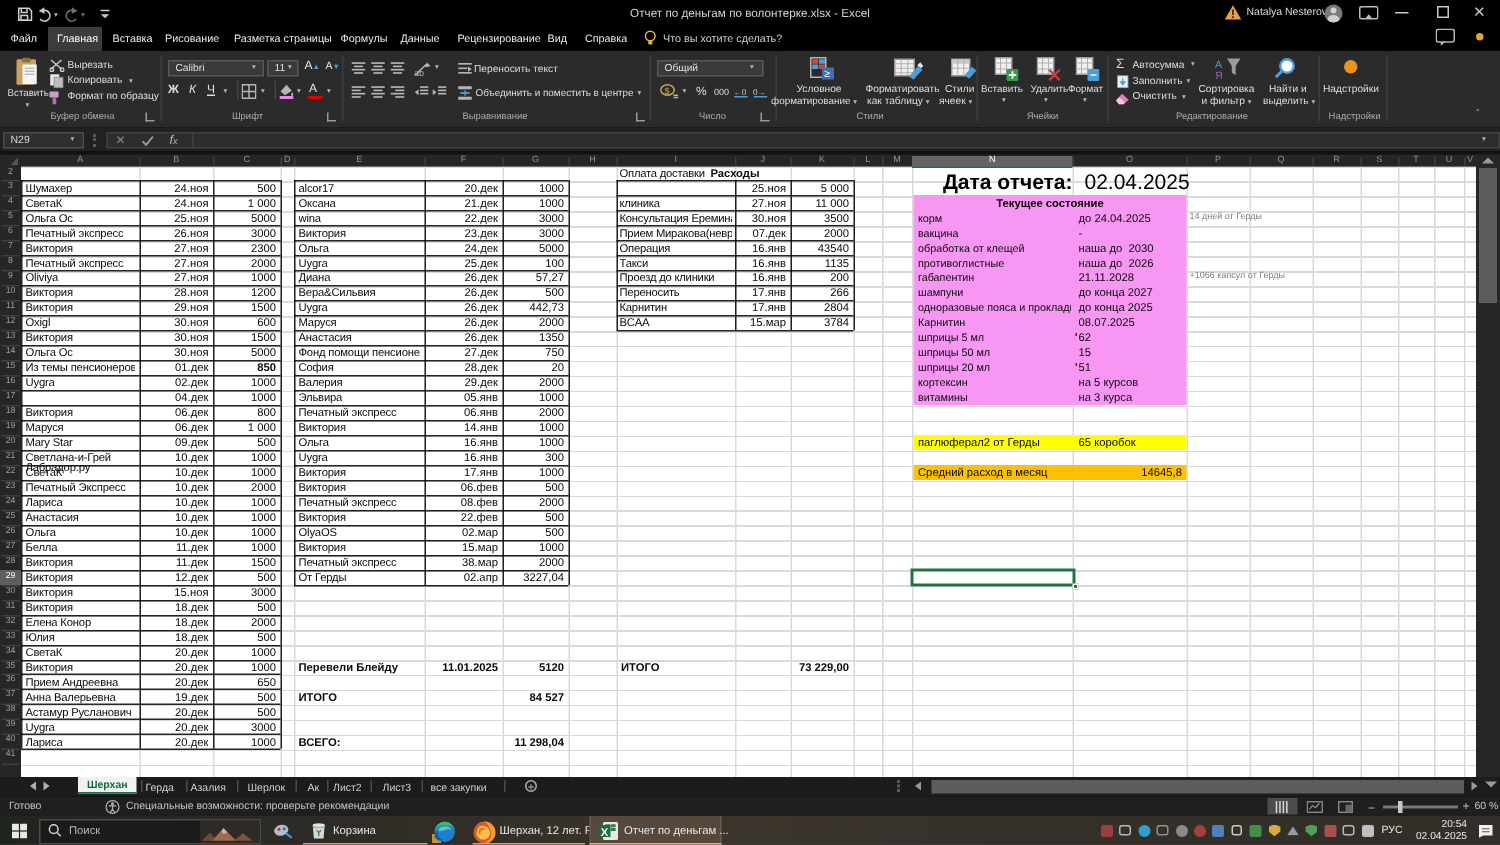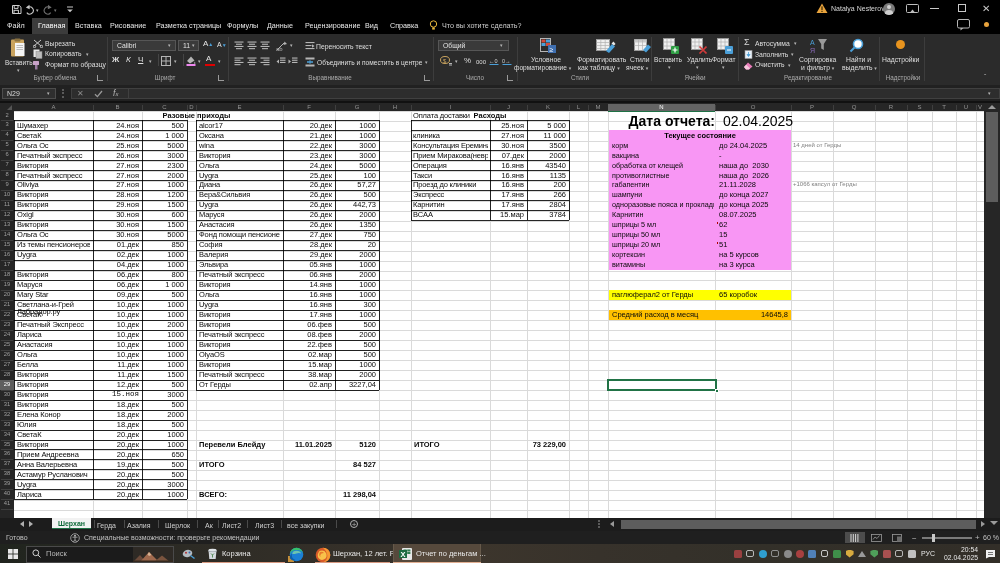--- a/index.html
+++ b/index.html
@@ -34,20 +34,21 @@
 <path d="M18.5 0.8 L14.8 3.4 L18.7 5.2 Z" fill="#c8c8c8"></path>
 <g fill="none" stroke="#6f6f6f" stroke-width="1.1">
 <path d="M38.3 3.2 a3.6 3.6 0 1 0 1.4 5.4"></path>
 </g>
 <path d="M37 0.8 L40.7 3.4 L36.8 5.2 Z" fill="#6f6f6f"></path>
 <path d="M56 3 h6" stroke="#c8c8c8" stroke-width="1"></path>
 <path d="M56.2 5.5 L59 8.2 L61.8 5.5 Z" fill="#c8c8c8"></path>
 </svg>
 <div class="carr" style="left:36px;top:8px;">▾</div>
 <div class="carr" style="left:54px;top:8px;color:#777;">▾</div>
+<div class="abs" style="left:0;top:4px;width:1000px;text-align:center;font-size:7.8px;color:#d4d4d4;">Отчет по деньгам по волонтерке.xlsx  -  Excel</div>
 <svg class="abs" style="left:816px;top:3px" width="12" height="11" viewBox="0 0 12 11">
       <path d="M6 0.5 L11.5 10 L0.5 10 Z" fill="#e8a33d"></path>
       <rect x="5.4" y="3.4" width="1.2" height="3.6" fill="#3a2a00"></rect>
       <rect x="5.4" y="7.8" width="1.2" height="1.2" fill="#3a2a00"></rect>
     </svg>
 <div class="abs" style="left:831px;top:4.5px;font-size:7px;color:#d8d8d8;">Natalya Nesterova</div>
 <div class="abs" style="left:883px;top:2.5px;width:12px;height:12px;border-radius:50%;background:#7a7a7a;overflow:hidden;">
       <div class="abs" style="left:4px;top:2px;width:4px;height:4px;border-radius:50%;background:#cfcfcf;"></div>
       <div class="abs" style="left:2px;top:7px;width:8px;height:6px;border-radius:50%;background:#cfcfcf;"></div>
     </div>
@@ -602,21 +603,20 @@
 <div class="hl" style="left:411px;top:170.32px;width:158px;opacity:.85;"></div>
 <div class="hl" style="left:411px;top:180.29px;width:158px;opacity:.85;"></div>
 <div class="hl" style="left:411px;top:190.26px;width:158px;opacity:.85;"></div>
 <div class="hl" style="left:411px;top:200.23px;width:158px;opacity:.85;"></div>
 <div class="hl" style="left:411px;top:210.20px;width:158px;opacity:.85;"></div>
 <div class="hl" style="left:411px;top:220.17px;width:158px;opacity:.85;"></div>
 <div class="vl" style="left:411px;top:120.47px;height:99.70px;opacity:.85;"></div>
 <div class="vl" style="left:490px;top:120.47px;height:99.70px;opacity:.85;"></div>
 <div class="vl" style="left:527px;top:120.47px;height:99.70px;opacity:.85;"></div>
 <div class="vl" style="left:569px;top:120.47px;height:99.70px;opacity:.85;"></div>
-<div class="cell b" style="left:14px;top:110.70px;width:365px;text-align:center;line-height:9.97px;height:9.97px;">Разовые приходы</div>
 <div class="cell b" style="left:411px;top:110.70px;width:158px;text-align:center;line-height:9.97px;height:9.97px;">Расходы</div>
 <div class="cell" style="letter-spacing:-0.12px;left:17px;top:120.67px;width:73px;line-height:9.97px;height:9.97px;">Шумахер</div>
 <div class="cell r" style="left:96px;top:120.67px;width:43px;line-height:9.97px;height:9.97px;">24.ноя</div>
 <div class="cell r" style="left:145px;top:120.67px;width:39px;line-height:9.97px;height:9.97px;">500</div>
 <div class="cell" style="letter-spacing:-0.12px;left:17px;top:130.64px;width:73px;line-height:9.97px;height:9.97px;">СветаК</div>
 <div class="cell r" style="left:96px;top:130.64px;width:43px;line-height:9.97px;height:9.97px;">24.ноя</div>
 <div class="cell r" style="left:145px;top:130.64px;width:39px;line-height:9.97px;height:9.97px;">1 000</div>
 <div class="cell" style="letter-spacing:-0.12px;left:17px;top:140.61px;width:73px;line-height:9.97px;height:9.97px;">Ольга Ос</div>
 <div class="cell r" style="left:96px;top:140.61px;width:43px;line-height:9.97px;height:9.97px;">25.ноя</div>
 <div class="cell r" style="left:145px;top:140.61px;width:39px;line-height:9.97px;height:9.97px;">5000</div>
@@ -642,21 +642,21 @@
 <div class="cell r" style="left:96px;top:210.40px;width:43px;line-height:9.97px;height:9.97px;">30.ноя</div>
 <div class="cell r" style="left:145px;top:210.40px;width:39px;line-height:9.97px;height:9.97px;">600</div>
 <div class="cell" style="letter-spacing:-0.12px;left:17px;top:220.37px;width:73px;line-height:9.97px;height:9.97px;">Виктория</div>
 <div class="cell r" style="left:96px;top:220.37px;width:43px;line-height:9.97px;height:9.97px;">30.ноя</div>
 <div class="cell r" style="left:145px;top:220.37px;width:39px;line-height:9.97px;height:9.97px;">1500</div>
 <div class="cell" style="letter-spacing:-0.12px;left:17px;top:230.34px;width:73px;line-height:9.97px;height:9.97px;">Ольга Ос</div>
 <div class="cell r" style="left:96px;top:230.34px;width:43px;line-height:9.97px;height:9.97px;">30.ноя</div>
 <div class="cell r" style="left:145px;top:230.34px;width:39px;line-height:9.97px;height:9.97px;">5000</div>
 <div class="cell" style="letter-spacing:-0.12px;left:17px;top:240.31px;width:73px;line-height:9.97px;height:9.97px;">Из темы пенсионеров</div>
 <div class="cell r" style="left:96px;top:240.31px;width:43px;line-height:9.97px;height:9.97px;">01.дек</div>
-<div class="cell r" style="left:145px;top:240.31px;width:39px;line-height:9.97px;height:9.97px;">850</div>
+<div class="cell r" style="left:145px;top:240.31px;width:39px;line-height:9.97px;height:9.97px;font-weight:bold;">850</div>
 <div class="cell" style="letter-spacing:-0.12px;left:17px;top:250.28px;width:73px;line-height:9.97px;height:9.97px;">Uygra</div>
 <div class="cell r" style="left:96px;top:250.28px;width:43px;line-height:9.97px;height:9.97px;">02.дек</div>
 <div class="cell r" style="left:145px;top:250.28px;width:39px;line-height:9.97px;height:9.97px;">1000</div>
 <div class="cell" style="letter-spacing:-0.12px;left:17px;top:260.25px;width:73px;line-height:9.97px;height:9.97px;margin-top:47px;">Лабрадор.ру</div>
 <div class="cell r" style="left:96px;top:260.25px;width:43px;line-height:9.97px;height:9.97px;">04.дек</div>
 <div class="cell r" style="left:145px;top:260.25px;width:39px;line-height:9.97px;height:9.97px;">1000</div>
 <div class="cell" style="letter-spacing:-0.12px;left:17px;top:270.22px;width:73px;line-height:9.97px;height:9.97px;">Виктория</div>
 <div class="cell r" style="left:96px;top:270.22px;width:43px;line-height:9.97px;height:9.97px;">06.дек</div>
 <div class="cell r" style="left:145px;top:270.22px;width:39px;line-height:9.97px;height:9.97px;">800</div>
 <div class="cell" style="letter-spacing:-0.12px;left:17px;top:280.19px;width:73px;line-height:9.97px;height:9.97px;">Маруся</div>
@@ -686,21 +686,21 @@
 <div class="cell" style="letter-spacing:-0.12px;left:17px;top:359.95px;width:73px;line-height:9.97px;height:9.97px;">Белла</div>
 <div class="cell r" style="left:96px;top:359.95px;width:43px;line-height:9.97px;height:9.97px;">11.дек</div>
 <div class="cell r" style="left:145px;top:359.95px;width:39px;line-height:9.97px;height:9.97px;">1000</div>
 <div class="cell" style="letter-spacing:-0.12px;left:17px;top:369.92px;width:73px;line-height:9.97px;height:9.97px;">Виктория</div>
 <div class="cell r" style="left:96px;top:369.92px;width:43px;line-height:9.97px;height:9.97px;">11.дек</div>
 <div class="cell r" style="left:145px;top:369.92px;width:39px;line-height:9.97px;height:9.97px;">1500</div>
 <div class="cell" style="letter-spacing:-0.12px;left:17px;top:379.89px;width:73px;line-height:9.97px;height:9.97px;">Виктория</div>
 <div class="cell r" style="left:96px;top:379.89px;width:43px;line-height:9.97px;height:9.97px;">12.дек</div>
 <div class="cell r" style="left:145px;top:379.89px;width:39px;line-height:9.97px;height:9.97px;">500</div>
 <div class="cell" style="letter-spacing:-0.12px;left:17px;top:389.86px;width:73px;line-height:9.97px;height:9.97px;">Виктория</div>
-<div class="cell r" style="left:96px;top:389.86px;width:43px;line-height:9.97px;height:9.97px;font-family:Liberation Mono, monospace;">15.ноя</div>
+<div class="cell r" style="left:96px;top:389.86px;width:43px;line-height:9.97px;height:9.97px;">15.ноя</div>
 <div class="cell r" style="left:145px;top:389.86px;width:39px;line-height:9.97px;height:9.97px;">3000</div>
 <div class="cell" style="letter-spacing:-0.12px;left:17px;top:399.83px;width:73px;line-height:9.97px;height:9.97px;">Виктория</div>
 <div class="cell r" style="left:96px;top:399.83px;width:43px;line-height:9.97px;height:9.97px;">18.дек</div>
 <div class="cell r" style="left:145px;top:399.83px;width:39px;line-height:9.97px;height:9.97px;">500</div>
 <div class="cell" style="letter-spacing:-0.12px;left:17px;top:409.80px;width:73px;line-height:9.97px;height:9.97px;">Елена Конор</div>
 <div class="cell r" style="left:96px;top:409.80px;width:43px;line-height:9.97px;height:9.97px;">18.дек</div>
 <div class="cell r" style="left:145px;top:409.80px;width:39px;line-height:9.97px;height:9.97px;">2000</div>
 <div class="cell" style="letter-spacing:-0.12px;left:17px;top:419.77px;width:73px;line-height:9.97px;height:9.97px;">Юлия</div>
 <div class="cell r" style="left:96px;top:419.77px;width:43px;line-height:9.97px;height:9.97px;">18.дек</div>
 <div class="cell r" style="left:145px;top:419.77px;width:39px;line-height:9.97px;height:9.97px;">500</div>
@@ -820,21 +820,21 @@
 <div class="cell r" style="left:530px;top:150.58px;width:36px;line-height:9.97px;height:9.97px;">2000</div>
 <div class="cell" style="letter-spacing:-0.15px;left:413px;top:160.55px;width:75px;line-height:9.97px;height:9.97px;">Операция</div>
 <div class="cell r" style="left:493px;top:160.55px;width:31px;line-height:9.97px;height:9.97px;">16.янв</div>
 <div class="cell r" style="left:530px;top:160.55px;width:36px;line-height:9.97px;height:9.97px;">43540</div>
 <div class="cell" style="letter-spacing:-0.15px;left:413px;top:170.52px;width:75px;line-height:9.97px;height:9.97px;">Такси</div>
 <div class="cell r" style="left:493px;top:170.52px;width:31px;line-height:9.97px;height:9.97px;">16.янв</div>
 <div class="cell r" style="left:530px;top:170.52px;width:36px;line-height:9.97px;height:9.97px;">1135</div>
 <div class="cell" style="letter-spacing:-0.15px;left:413px;top:180.49px;width:75px;line-height:9.97px;height:9.97px;">Проезд до клиники</div>
 <div class="cell r" style="left:493px;top:180.49px;width:31px;line-height:9.97px;height:9.97px;">16.янв</div>
 <div class="cell r" style="left:530px;top:180.49px;width:36px;line-height:9.97px;height:9.97px;">200</div>
-<div class="cell" style="letter-spacing:-0.15px;left:413px;top:190.46px;width:75px;line-height:9.97px;height:9.97px;">Экспресс</div>
+<div class="cell" style="letter-spacing:-0.15px;left:413px;top:190.46px;width:75px;line-height:9.97px;height:9.97px;">Переносить</div>
 <div class="cell r" style="left:493px;top:190.46px;width:31px;line-height:9.97px;height:9.97px;">17.янв</div>
 <div class="cell r" style="left:530px;top:190.46px;width:36px;line-height:9.97px;height:9.97px;">266</div>
 <div class="cell" style="letter-spacing:-0.15px;left:413px;top:200.43px;width:75px;line-height:9.97px;height:9.97px;">Карнитин</div>
 <div class="cell r" style="left:493px;top:200.43px;width:31px;line-height:9.97px;height:9.97px;">17.янв</div>
 <div class="cell r" style="left:530px;top:200.43px;width:36px;line-height:9.97px;height:9.97px;">2804</div>
 <div class="cell" style="letter-spacing:-0.15px;left:413px;top:210.40px;width:75px;line-height:9.97px;height:9.97px;">BCAA</div>
 <div class="cell r" style="left:493px;top:210.40px;width:31px;line-height:9.97px;height:9.97px;">15.мар</div>
 <div class="cell r" style="left:530px;top:210.40px;width:36px;line-height:9.97px;height:9.97px;">3784</div>
 <div class="cell b" style="left:199px;top:439.71px;width:81px;line-height:9.97px;height:9.97px;">Перевели Блейду</div>
 <div class="cell r b" style="left:286px;top:439.71px;width:46px;line-height:9.97px;height:9.97px;">11.01.2025</div>

